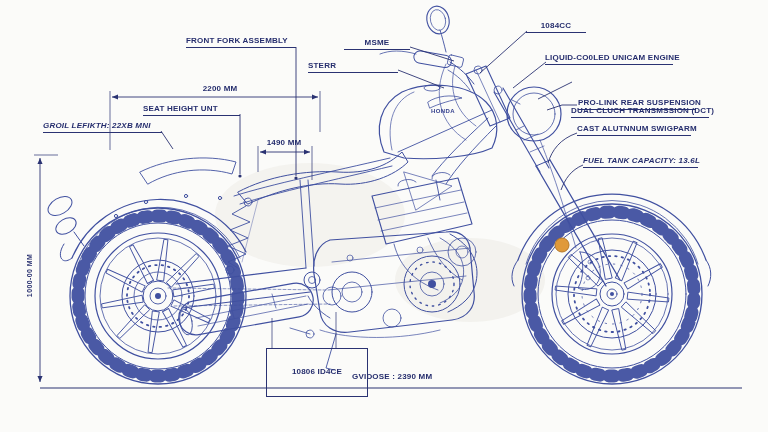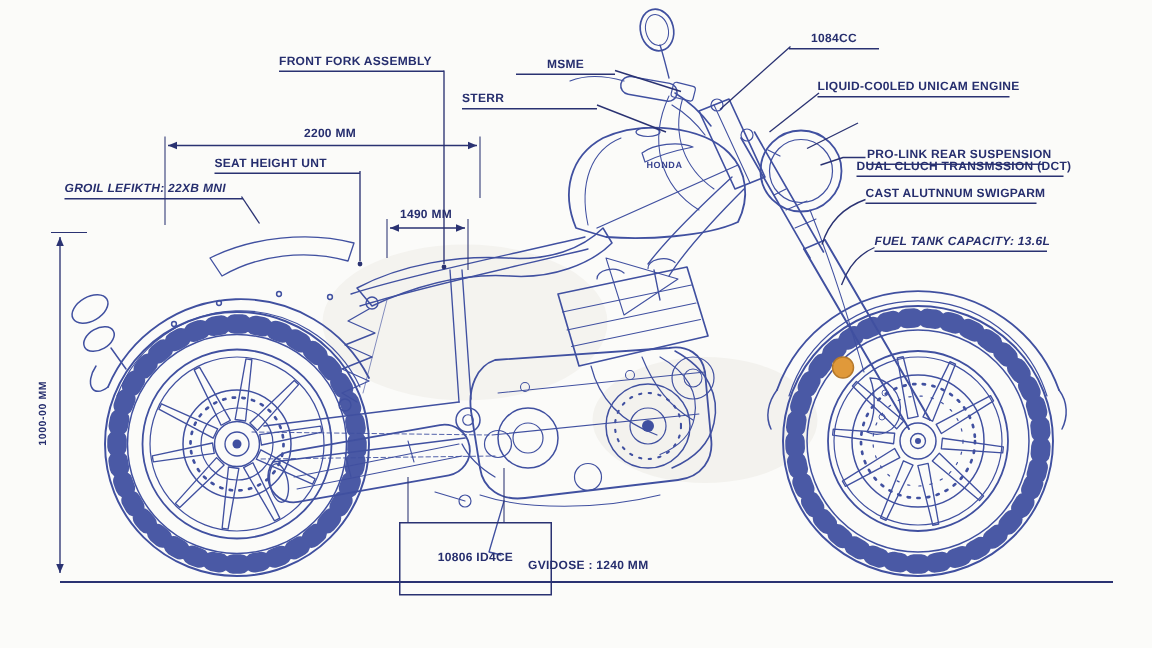--- a/index.html
+++ b/index.html
@@ -297,17 +297,17 @@
 <div class="lbl" style="left:578px;top:98px;width:118px;">PRO-LINK REAR SUSPENSION</div>
 
 <div class="lbl" style="left:577px;top:124px;width:114px;">CAST ALUTNNUM SWIGPARM</div>
 
 <div class="lbl" style="left:583px;top:156px;width:115px;font-style:italic;">FUEL TANK CAPACITY: 13.6L</div>
 
 <div class="lbl nol vert" style="left:-2px;top:270px;width:64px;">1000-00 MM</div>
 
 <div class="lbl nol box" style="left:266px;top:348px;width:74px;height:21px;">10806 ID4CE</div>
 
-<div class="lbl nol" style="left:352px;top:372px;">GVIDOSE : 1240 MM</div>
+<div class="lbl nol" style="left:352px;top:372px;">GVIDOSE : 2390 MM</div>
 
 <div class="brand" style="left:428px;top:108px;width:30px;">HONDA</div>
 
 </div>
 
 </body></html>

